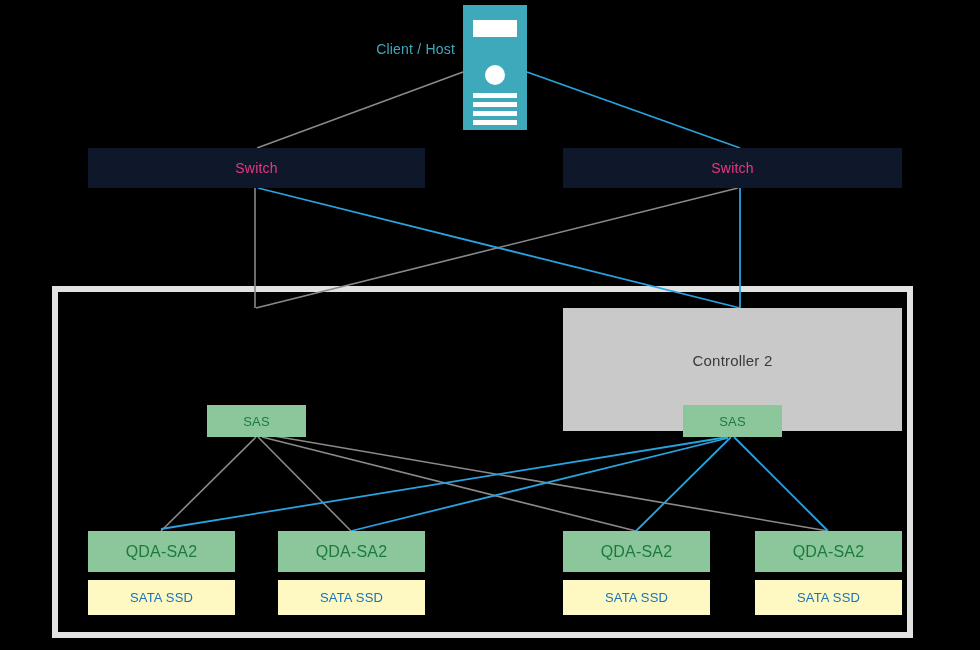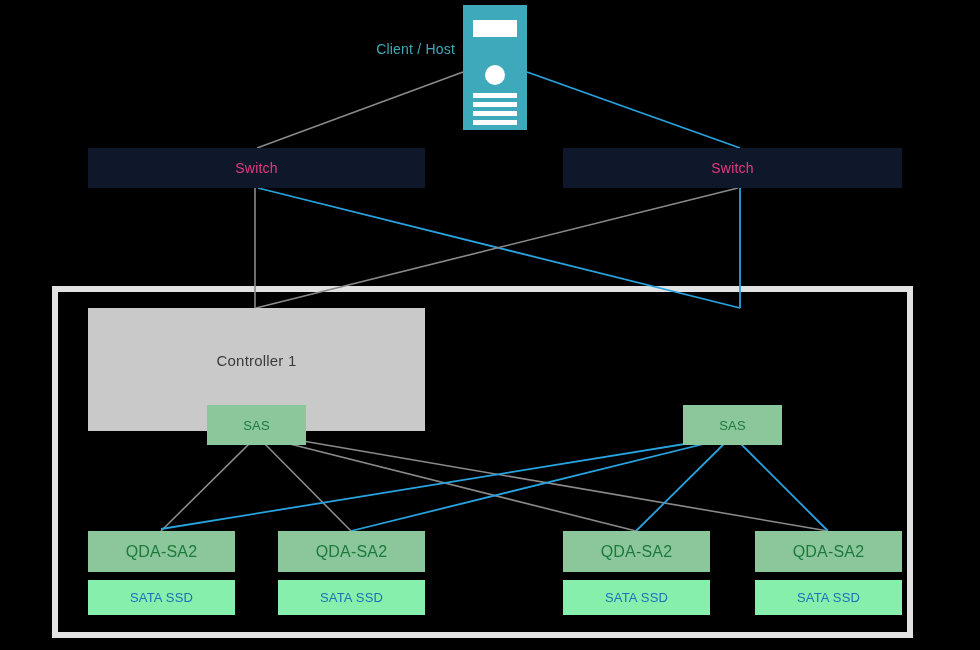--- a/index.html
+++ b/index.html
@@ -125,21 +125,21 @@
     font-size: 15px;
     margin-bottom: 18px;
   }
   #controller-1 { left: 88px; width: 337px; }
   #controller-2 { left: 563px; width: 339px; }
 
   
   .sas-box {
     background: #8BC79A;
     width: 99px;
-    height: 40px;
+    height: 32px;
     top: 405px;
     z-index: 5;
   }
   .sas-box .lbl { color: #1E7A3C; font-size: 13px; }
   #sas-port-1 { left: 207px; }
   #sas-port-2 { left: 683px; }
 
   
   .qda-box {
     background: #8BC79A;
@@ -148,21 +148,21 @@
     width: 147px;
   }
   .qda-box .lbl { color: #1E7A3C; font-size: 16px; }
   #qda-1 { left: 88px; }
   #qda-2 { left: 278px; }
   #qda-3 { left: 563px; }
   #qda-4 { left: 755px; }
 
   
   .ssd-box {
-    background: #86efac;
+    background: #fef9c3;
     height: 35px;
     top: 580px;
     width: 147px;
   }
   .ssd-box .lbl { color: #1B72B8; font-size: 13px; }
   #ssd-1 { left: 88px; }
   #ssd-2 { left: 278px; }
   #ssd-3 { left: 563px; }
   #ssd-4 { left: 755px; }
 </style>
@@ -212,22 +212,22 @@
 
   <div class="node switch-box" id="switch-1">
     <span class="lbl">Switch</span>
   </div>
   <div class="node switch-box" id="switch-2">
     <span class="lbl">Switch</span>
   </div>
 
   <div id="enclosure-frame"></div>
 
-  <div class="node controller-box" id="controller-1">
-    <span class="lbl">Controller 1</span>
+  <div class="node controller-box" id="controller-2">
+    <span class="lbl">Controller 2</span>
   </div>
 
   <div class="node sas-box" id="sas-port-1">
     <span class="lbl">SAS</span>
   </div>
   <div class="node sas-box" id="sas-port-2">
     <span class="lbl">SAS</span>
   </div>
 
   <div class="node qda-box" id="qda-1">

